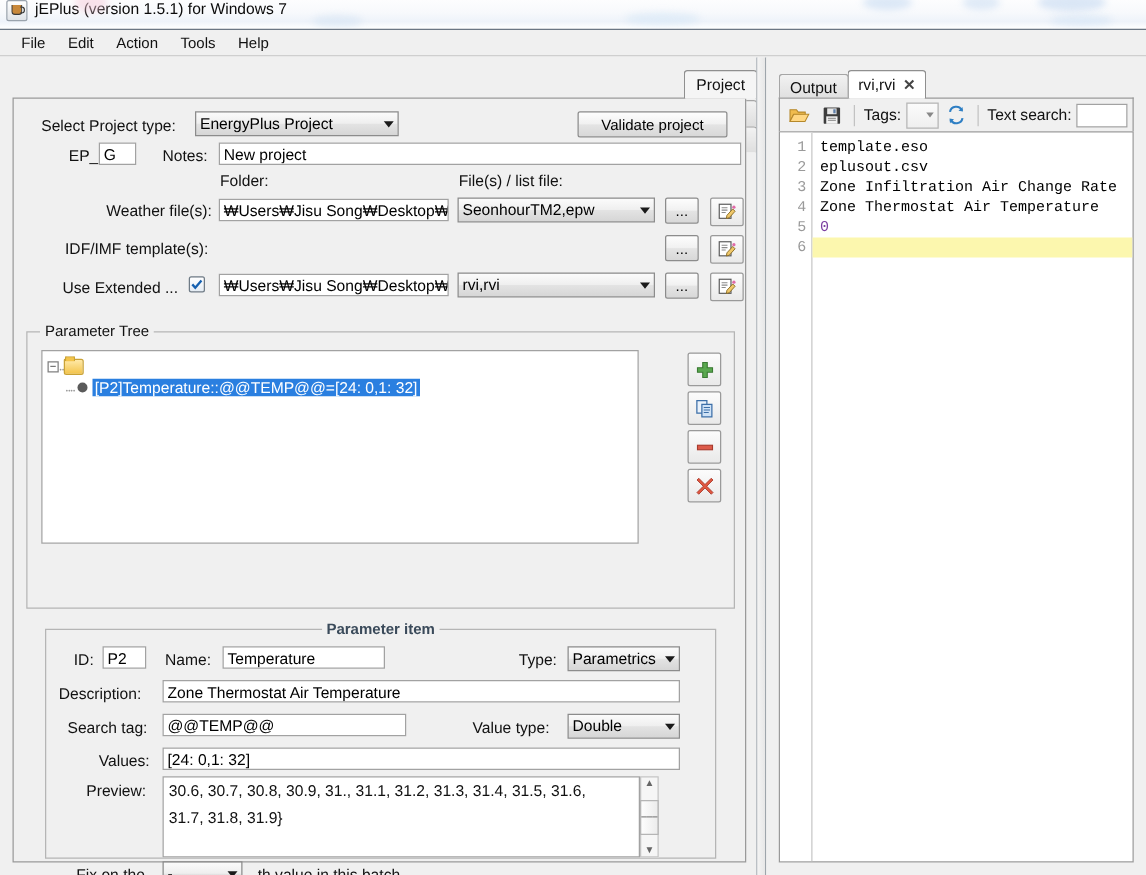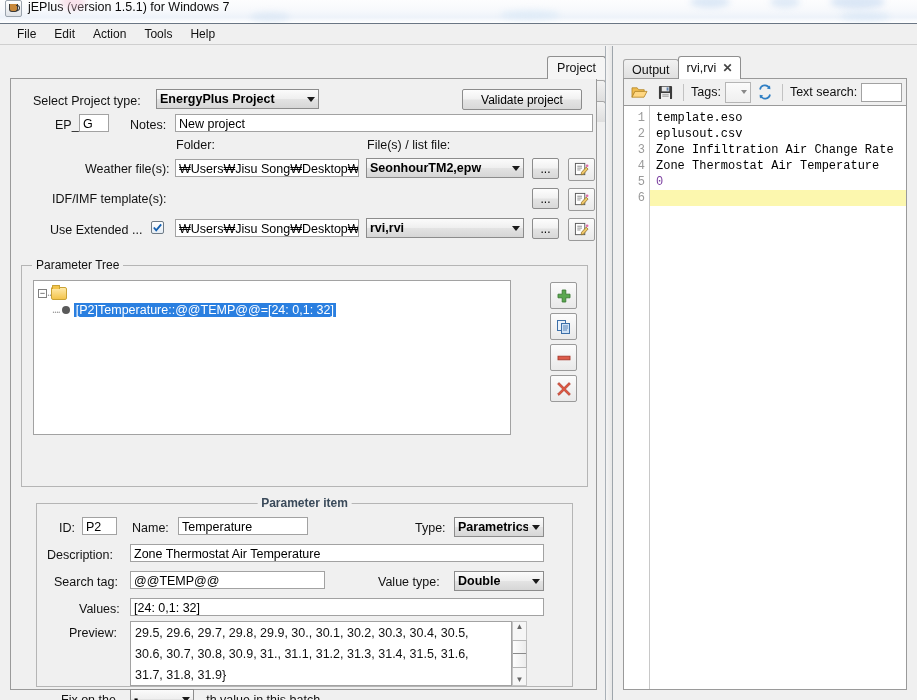--- a/index.html
+++ b/index.html
@@ -88,21 +88,21 @@
     border:1px solid #a2a2a2;background:#fff;height:18px;line-height:18px;
     font-size:12.5px;padding:0 3px;box-sizing:border-box;color:#000;
     font-family:"Liberation Sans",sans-serif;white-space:nowrap;overflow:hidden;
   }
   .combo{
     border:1px solid #8c8c8c;height:20px;box-sizing:border-box;
     background:linear-gradient(180deg,#fbfbfb 0%,#efefef 48%,#e3e3e3 52%,#d6d6d6 100%);
     font-size:12.5px;display:flex;align-items:center;padding:0 3px;color:#000;
     position:relative;white-space:nowrap;overflow:hidden;
   }
-  .combo .cval{flex:1;overflow:hidden;text-overflow:clip;white-space:nowrap;font-weight:bold;}
+  .combo .cval{flex:1;overflow:hidden;text-overflow:clip;white-space:nowrap;}
   .arrow{
     width:0;height:0;border-left:4px solid transparent;border-right:4px solid transparent;
     border-top:5px solid #1a1a1a;margin-left:4px;flex:0 0 auto;
   }
   .btn{
     border:1px solid #8c8c8c;border-radius:2px;
     background:linear-gradient(180deg,#fdfdfd 0%,#f1f1f1 48%,#e4e4e4 52%,#d8d8d8 100%);
     font-size:12px;display:inline-flex;align-items:center;justify-content:center;
     color:#000;box-sizing:border-box;cursor:default;
   }
@@ -378,21 +378,20 @@
         <div class="combo" style="position:absolute;left:417px;top:67px;width:90px;">
           <span class="cval">Double</span>
           <span class="arrow"></span>
         </div>
 
         <div class="lbl" style="position:absolute;left:42px;top:98px;">Values:</div>
         <div class="txt" style="position:absolute;left:93px;top:94px;width:414px;">[24: 0,1: 32]</div>
 
         <div class="lbl" style="position:absolute;left:32px;top:122px;">Preview:</div>
         <div class="previewbox" style="left:93px;top:117px;width:382px;height:65px;">
-          <div>29.5, 29.6, 29.7, 29.8, 29.9, 30., 30.1, 30.2, 30.3, 30.4, 30.5,</div>
           <div>30.6, 30.7, 30.8, 30.9, 31., 31.1, 31.2, 31.3, 31.4, 31.5, 31.6,</div>
           <div>31.7, 31.8, 31.9}</div>
         </div>
         <div class="vscroll" style="left:475px;top:117px;height:65px;">
           <div class="sarrow">▲</div>
           <div class="vthumb">
               <i></i>
               <i></i>
               <i></i>
             </div>

